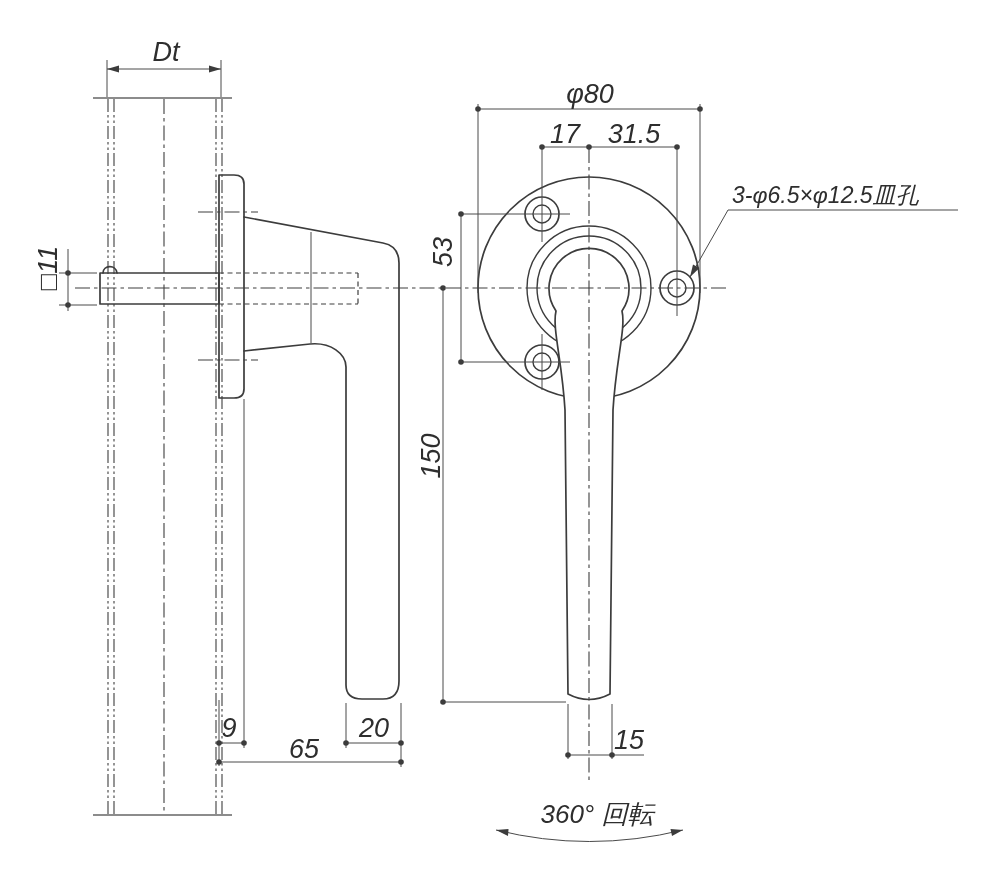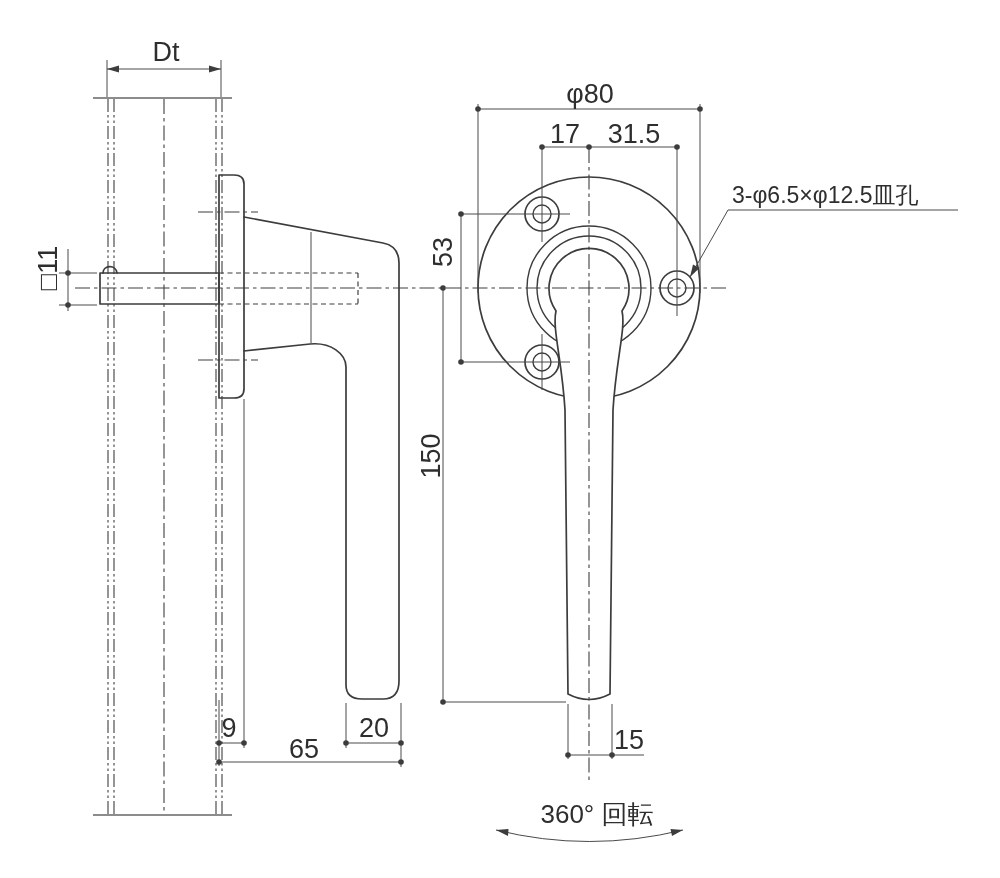--- a/index.html
+++ b/index.html
@@ -1,16 +1,16 @@
 <!DOCTYPE html>
 <html><head>
 <meta charset="utf-8">
 <style>
   html,body{margin:0;padding:0;background:#ffffff;}
-  .canvas{width:1000px;height:878px;background:#ffffff;position:relative;}
+  .canvas{width:1000px;height:878px;background:#ffffff;position:relative;font-style:italic;}
   svg{display:block;}
   
   .outline{stroke:#3c3c3c;stroke-width:1.7;fill:none;stroke-linejoin:round;stroke-linecap:round;}
   .outline-fill{stroke:#3c3c3c;stroke-width:1.7;fill:#ffffff;stroke-linejoin:round;}
   .medium{stroke:#3c3c3c;stroke-width:1.4;fill:none;}
   .thin{stroke:#4a4a4a;stroke-width:1;fill:none;}
   .framegray{stroke:#8c8c8c;stroke-width:2;fill:none;}
   .phantom{stroke:#3f3f3f;stroke-width:1.1;fill:none;stroke-dasharray:13 3 2.5 3 2.5 3;}
   .cline{stroke:#3f3f3f;stroke-width:1.1;fill:none;stroke-dasharray:15 4 3.5 4;}
   .hidden-l{stroke:#3f3f3f;stroke-width:1.2;fill:none;stroke-dasharray:5 3.5;}

